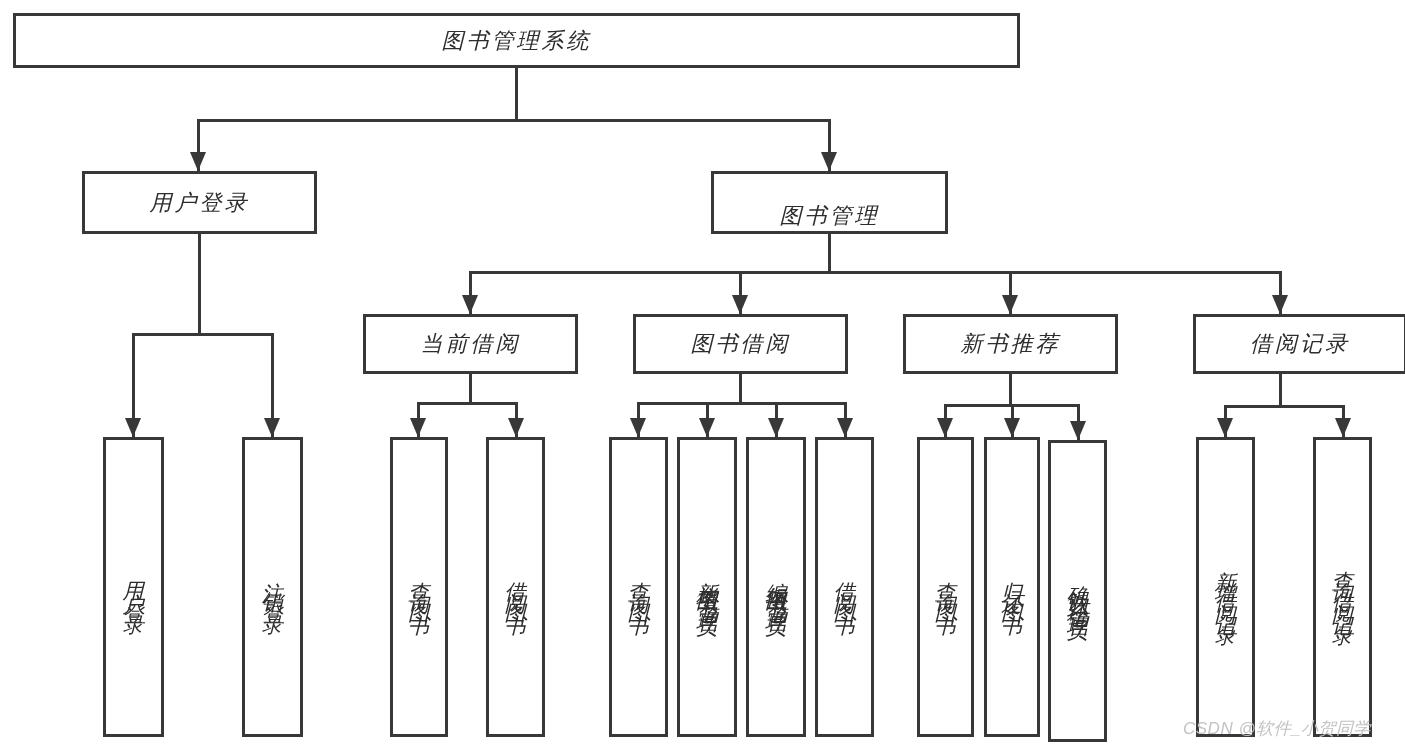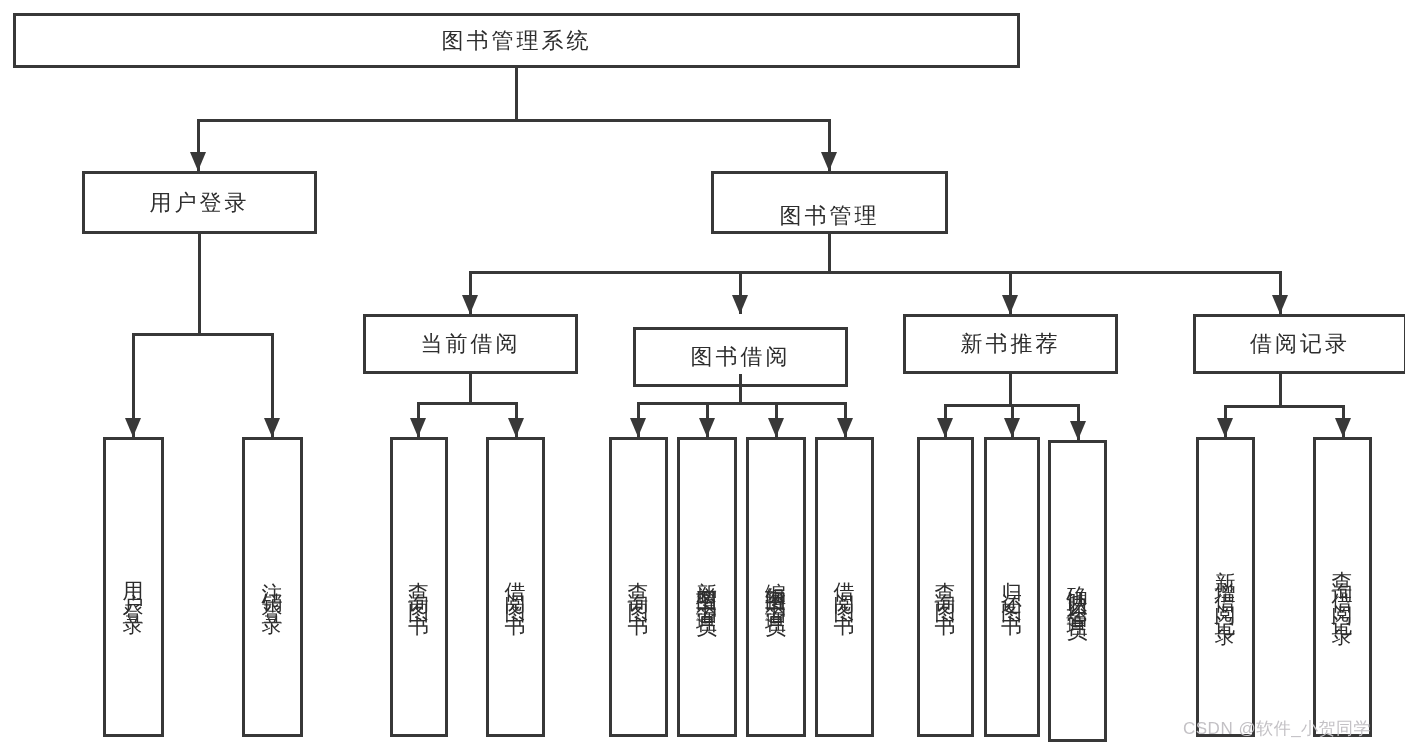--- a/index.html
+++ b/index.html
@@ -9,20 +9,21 @@
     --wm:#c3c1c5;
   }
   html,body{margin:0;padding:0;background:#fff;}
   .canvas{
     position:relative;
     width:1405px;height:747px;
     background:var(--bg);
     overflow:hidden;
     font-family:"Liberation Sans","DejaVu Sans",sans-serif;
     color:var(--text);
+    font-style:italic;
   }
   .box{
     position:absolute;
     box-sizing:border-box;
     border:3px solid var(--line);
     background:#fff;
     display:flex;
     align-items:center;
     justify-content:center;
   }
@@ -76,21 +77,21 @@
   <div class="box hbox" style="left:82px;top:171px;width:235px;height:63px;">
     <span>用户登录</span>
   </div>
   <div class="box hbox" style="left:711px;top:171px;width:237px;height:63px;align-items:flex-end;">
     <span>图书管理</span>
   </div>
 
   <div class="box hbox" style="left:363px;top:314px;width:215px;height:60px;">
     <span>当前借阅</span>
   </div>
-  <div class="box hbox" style="left:633px;top:314px;width:215px;height:60px;margin-top:13px;">
+  <div class="box hbox" style="left:633px;top:314px;width:215px;height:60px;">
     <span>图书借阅</span>
   </div>
   <div class="box hbox" style="left:903px;top:314px;width:215px;height:60px;">
     <span>新书推荐</span>
   </div>
   <div class="box hbox" style="left:1173px;top:314px;width:214px;height:60px;margin-left:20px;">
     <span>借阅记录</span>
   </div>
 
   <div class="box leaf" style="left:103px;top:437px;width:61px;height:300px;">

